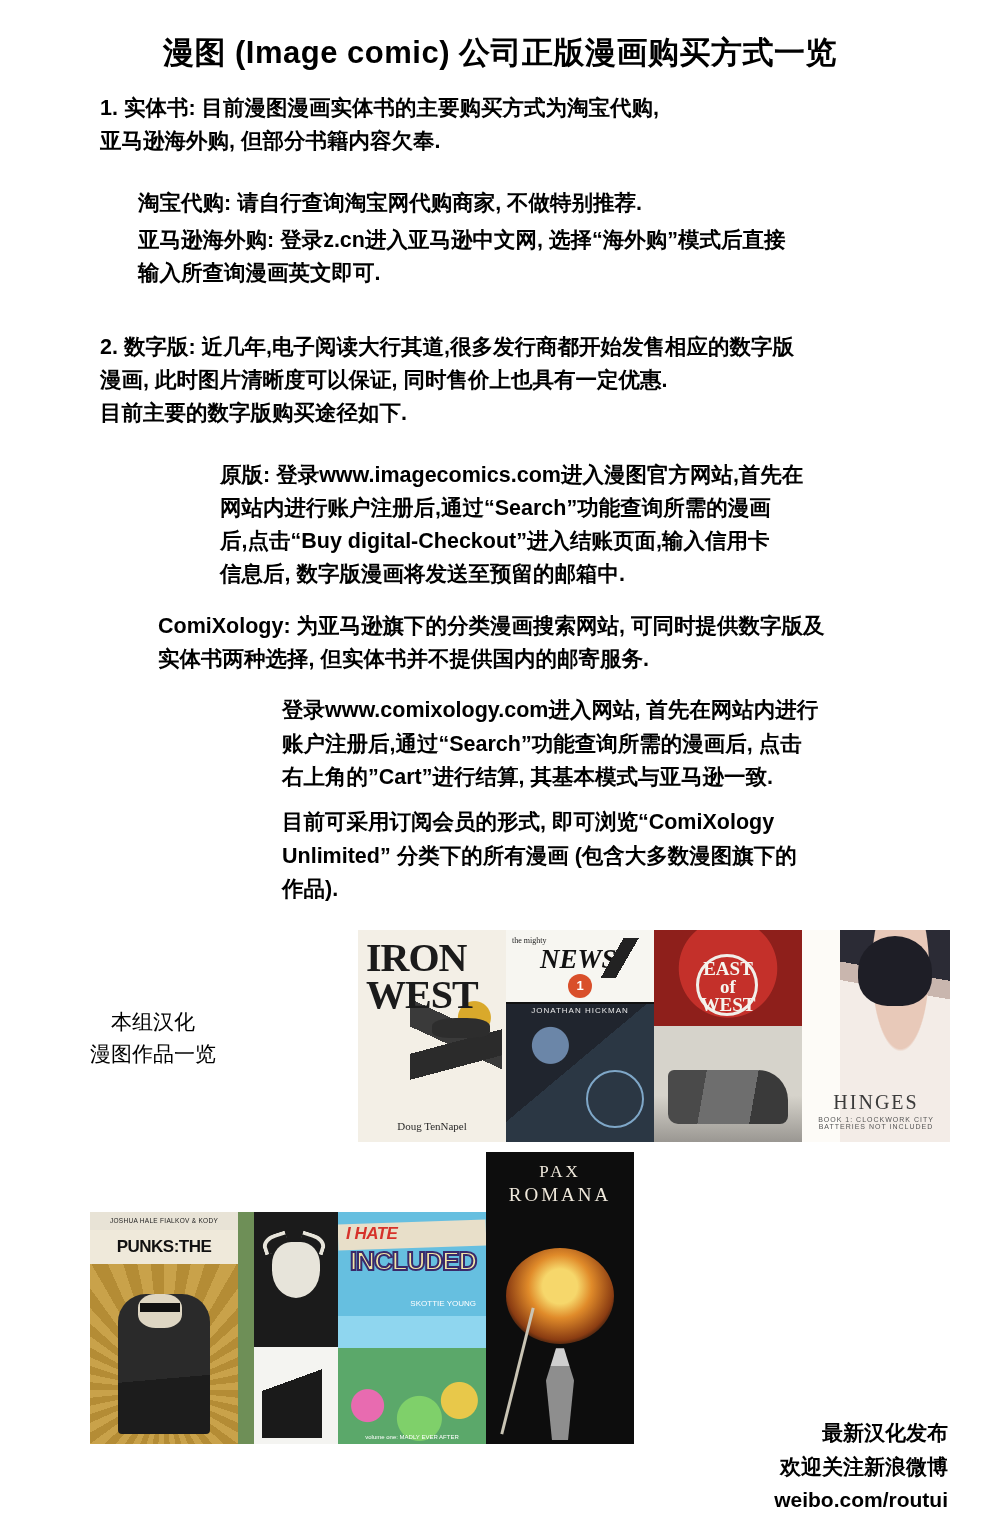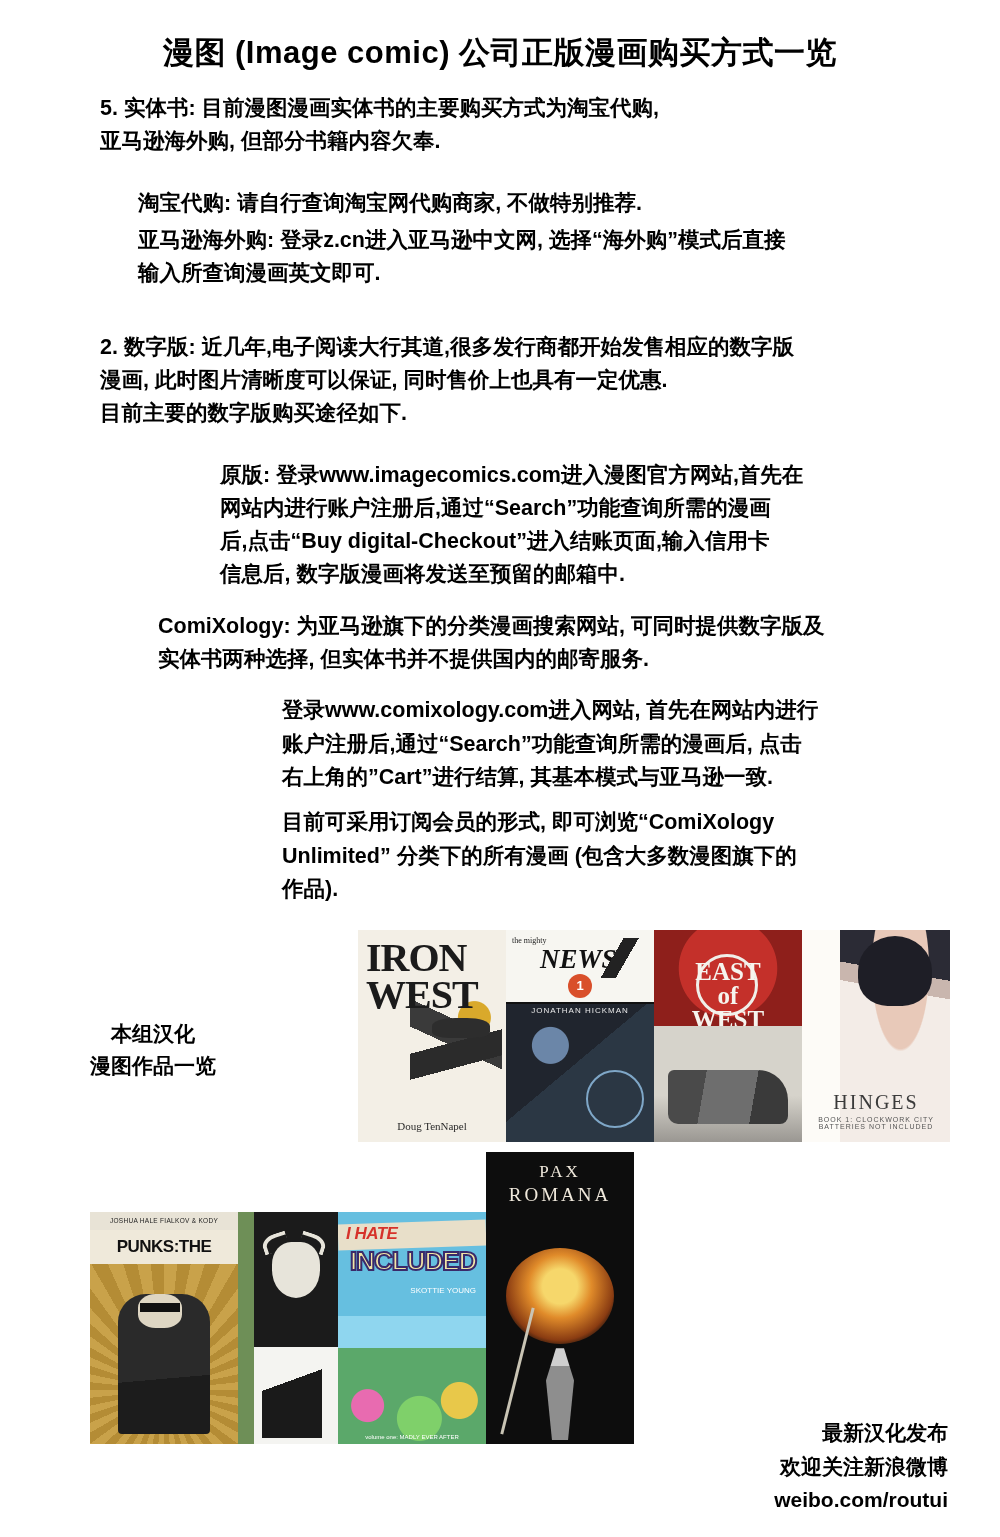--- a/index.html
+++ b/index.html
@@ -46,23 +46,23 @@
 
   
   .gallery-wrap {
     position: relative;
     margin-top: 24px;
     padding: 0 40px 0 60px;
   }
   .gal-label {
     position: absolute;
     left: 90px;
-    top: 88px;
+    top: 76px;
     font-size: 21px;
-    font-weight: bold;
+    font-weight: normal;
     line-height: 1.5;
     text-align: center;
     white-space: pre-line;
   }
   .row1 {
     display: flex;
     justify-content: flex-end;
     padding-right: 10px;
     align-items: flex-end;
   }
@@ -142,21 +142,21 @@
   .c-east .ew-red {
     position: absolute; left: 0; top: 0; width: 100%; height: 96px;
     background: radial-gradient(circle at 50% 40%, #c4302a 0 52%, #8e1f1b 53% 100%);
   }
   .c-east .ew-ring {
     position: absolute; left: 42px; top: 24px; width: 62px; height: 62px;
     border: 3px solid #f0efe9; border-radius: 50%;
   }
   .c-east .ew-txt {
     position: absolute; left: 0; top: 30px; width: 100%; text-align: center;
-    color: #f6f4ee; font-weight: bold; font-size: 25px; line-height: 0.95;
+    color: #f6f4ee; font-weight: bold; font-size: 19px; line-height: 0.95;
     font-family: "Liberation Serif", serif;
   }
   .c-east .ew-bot {
     position: absolute; left: 0; top: 96px; width: 100%; height: 116px;
     background: linear-gradient(180deg, #d6d3cb 0 60%, #9a9792 100%);
   }
   .c-east .ew-veh {
     position: absolute; left: 14px; bottom: 18px; width: 120px; height: 54px;
     background: linear-gradient(100deg, #4a4a4a 0 30%, #6e6e6e 30% 70%, #3a3a3a 70%);
     border-radius: 6px 30px 8px 10px;
@@ -253,21 +253,21 @@
   .c-fairy .fl-hate {
     position: absolute; left: 8px; top: 12px; font-size: 17px; font-weight: bold;
     color: #d6322a; font-style: italic; letter-spacing: -0.5px;
   }
   .c-fairy .fl-fairy {
     position: absolute; left: 12px; top: 38px; font-size: 26px; font-weight: bold;
     color: #f2e6a6; -webkit-text-stroke: 2px #3a2a6a; letter-spacing: -1px;
     line-height: 0.9;
   }
   .c-fairy .fl-sub {
-    position: absolute; right: 10px; top: 74px; font-size: 8px; color: #fff;
+    position: absolute; right: 10px; top: 87px; font-size: 8px; color: #fff;
   }
   .c-fairy .fl-scene {
     position: absolute; left: 0; bottom: 0; width: 100%; height: 128px;
     background:
       radial-gradient(circle at 20% 70%, #e86bb0 0 16px, transparent 17px),
       radial-gradient(circle at 55% 80%, #7fd06a 0 22px, transparent 23px),
       radial-gradient(circle at 82% 66%, #e8c84a 0 18px, transparent 19px),
       linear-gradient(180deg, #8fd6ef 0 25%, #5ba86a 25% 100%);
   }
   .c-fairy .fl-foot {
@@ -318,21 +318,21 @@
 </style>
 </head>
 <body>
 
 <div class="page">
 
   <h1 class="title">漫图 (Image comic) 公司正版漫画购买方式一览</h1>
 
   <div class="body-block">
 
-    <div class="para indent1">5. 实体书: 目前漫图漫画实体书的主要购买方式为淘宝代购,
+    <div class="para indent1">1. 实体书: 目前漫图漫画实体书的主要购买方式为淘宝代购,
 亚马逊海外购, 但部分书籍内容欠奉.</div>
     <div class="spacer-sm"></div>
     <div class="para indent2">淘宝代购: 请自行查询淘宝网代购商家, 不做特别推荐.</div>
     <div class="para indent2" style="margin-top:4px;">亚马逊海外购: 登录z.cn进入亚马逊中文网, 选择“海外购”模式后直接
 输入所查询漫画英文即可.</div>
 
     <div class="spacer-md"></div>
 
     <div class="para indent1">2. 数字版: 近几年,电子阅读大行其道,很多发行商都开始发售相应的数字版
 漫画, 此时图片清晰度可以保证, 同时售价上也具有一定优惠.

